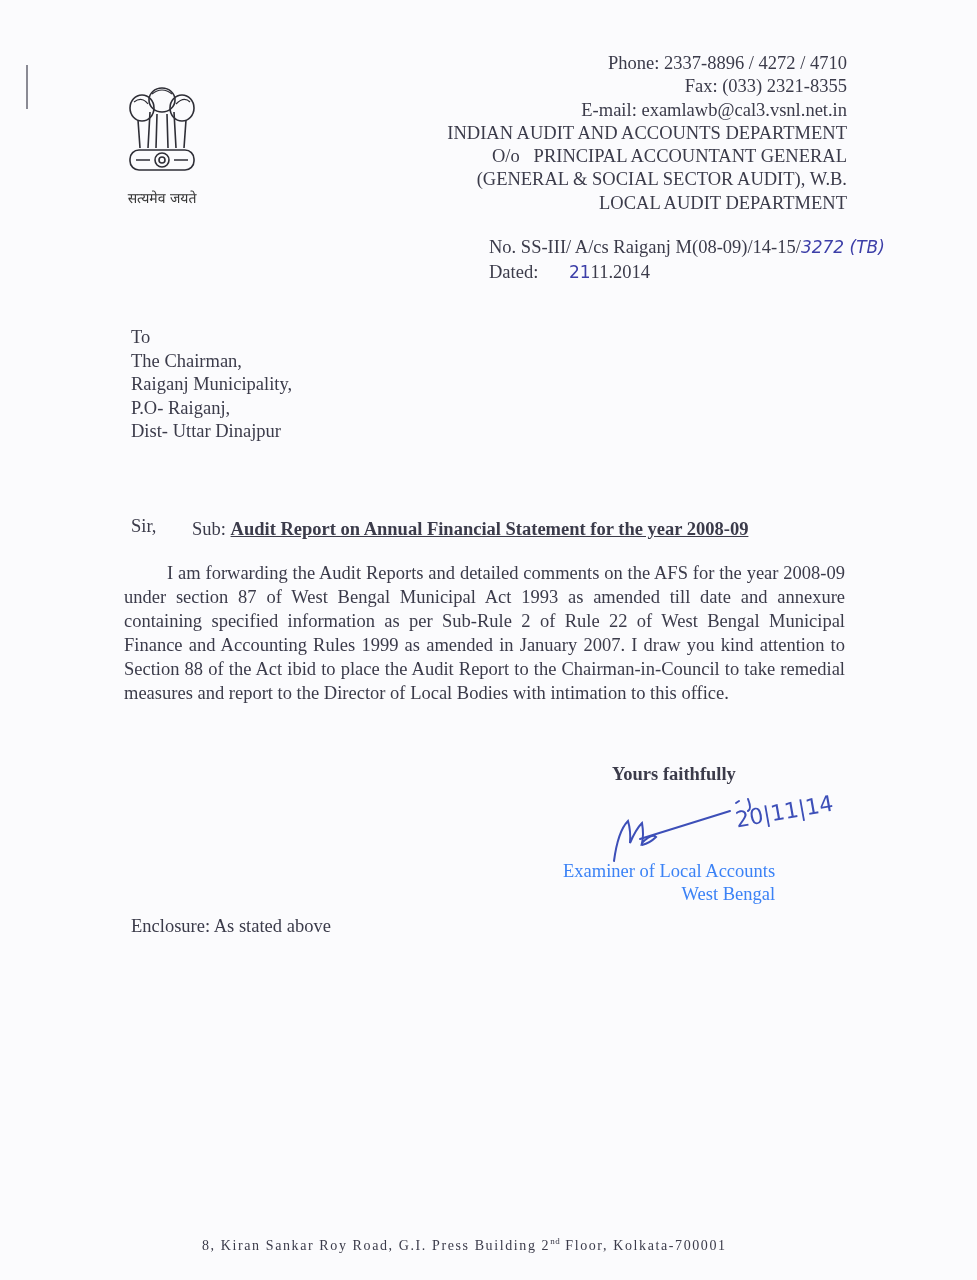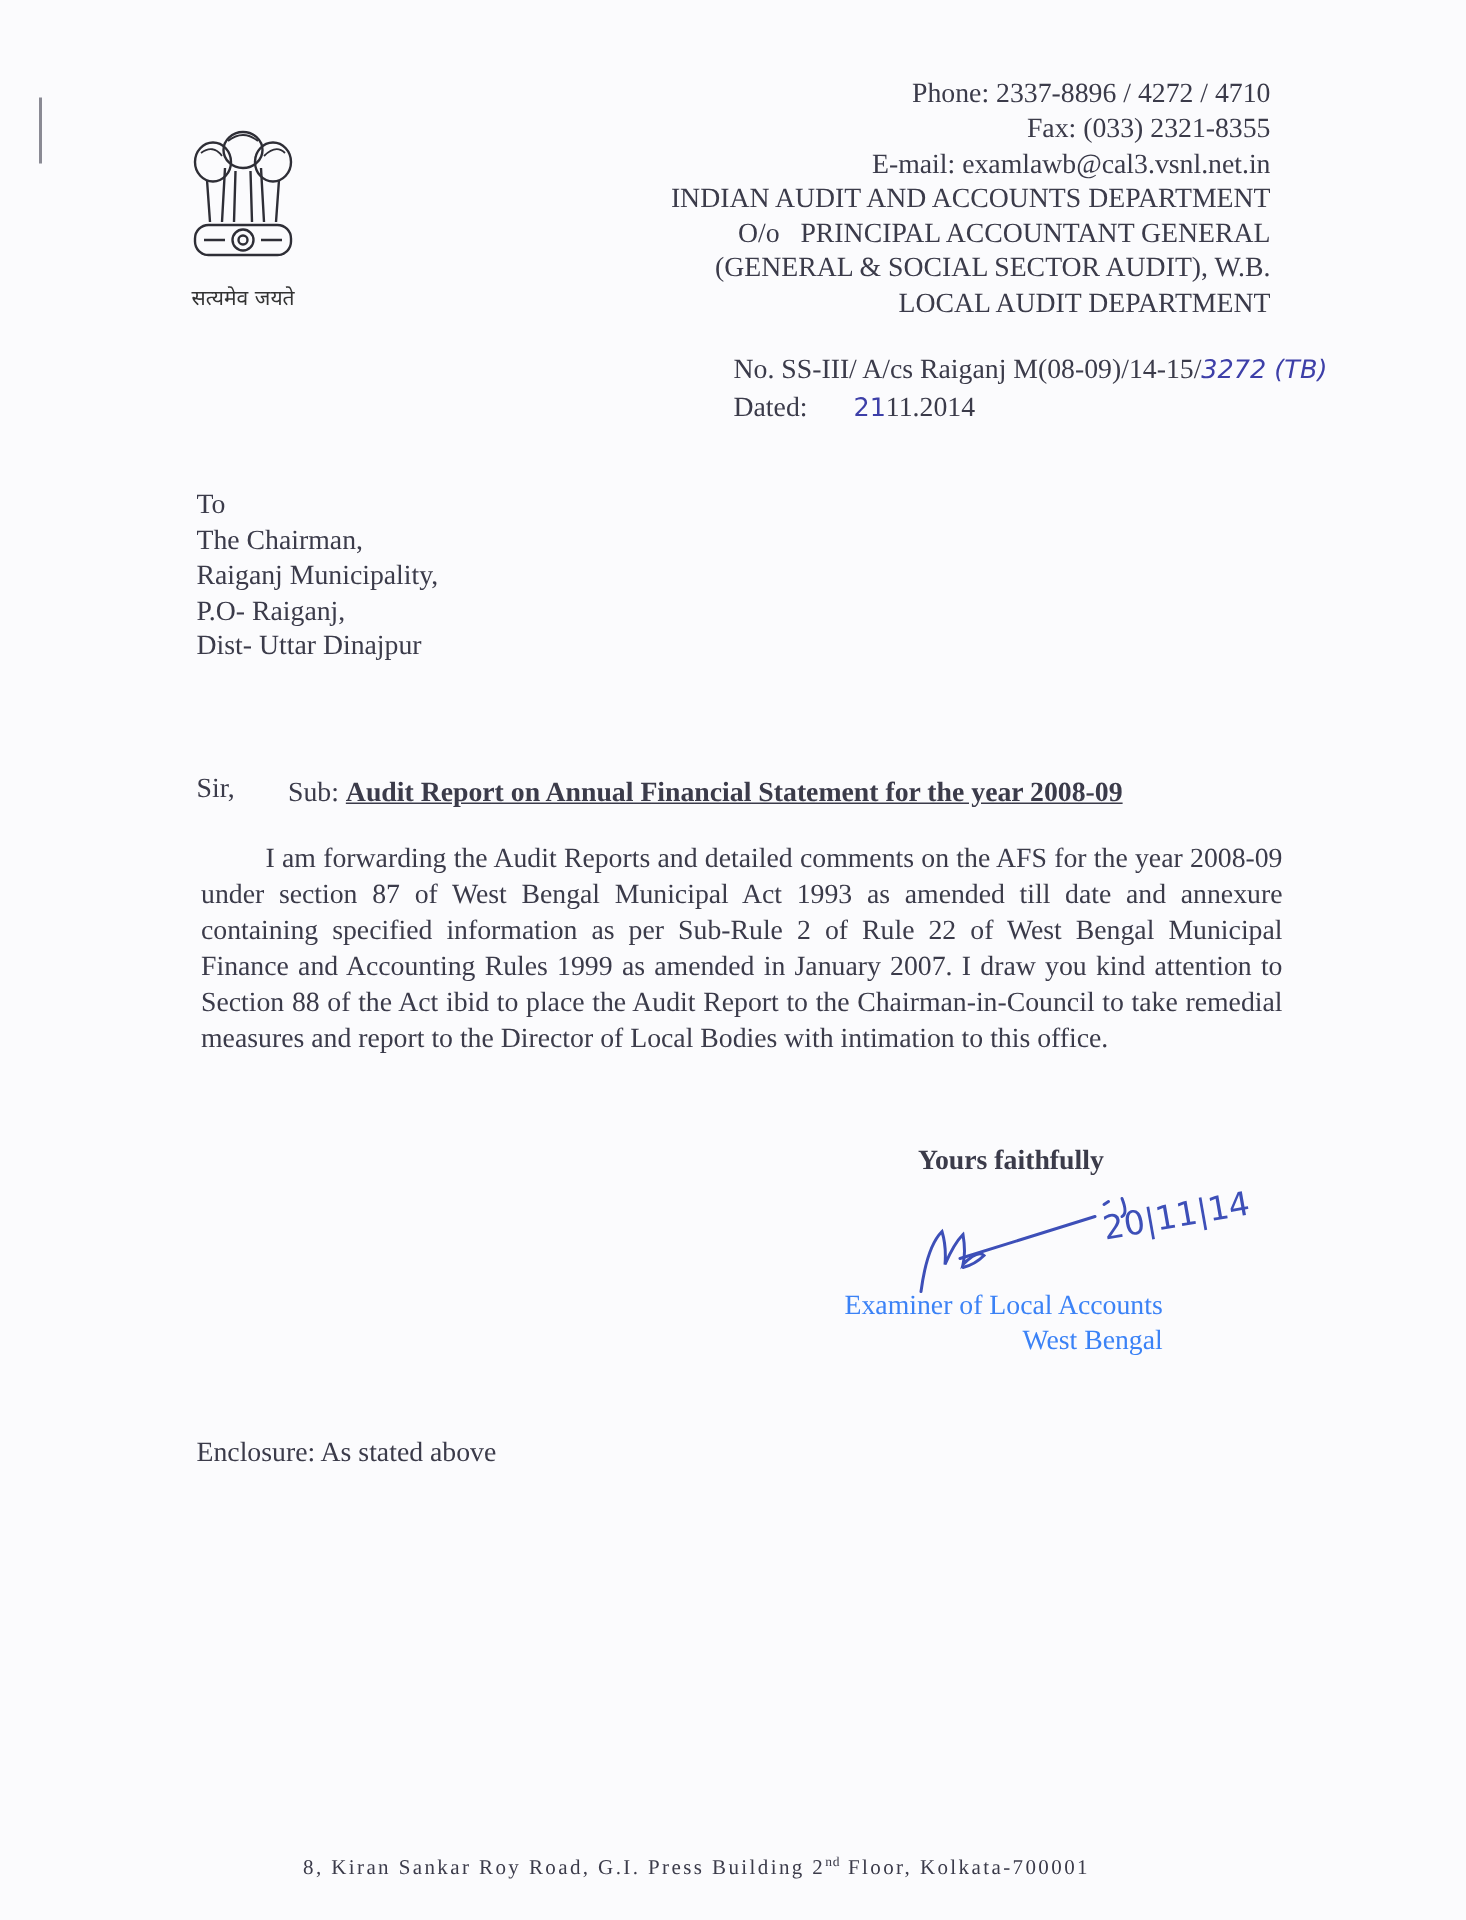--- a/index.html
+++ b/index.html
@@ -44,21 +44,21 @@
       font-size: 18.5px; color: #3b3b4a;
       font-family: "Liberation Sans Narrow", "Liberation Serif", serif;
       margin-top: 36px;
     }
     .subject .sub-title { font-weight: bold; text-decoration: underline; }
     .salutation {
       position: absolute; left: 131px; top: 516px;
       font-size: 18.5px; color: #3b3b4a;
     }
     .body-text {
-      position: absolute; left: 134px; top: 561px; width: 721px;
+      position: absolute; left: 124px; top: 561px; width: 721px;
       font-size: 18.5px; line-height: 24px; color: #3b3b4a;
       text-align: justify; text-indent: 43px;
     }
     .closing {
       position: absolute; left: 612px; top: 744px;
       font-size: 18.5px; font-weight: bold; color: #3b3b4a; margin-top: 20px;
     }
     .signature {
       position: absolute; left: 610px; top: 795px; width: 230px; height: 70px;
     }
@@ -66,21 +66,21 @@
       position: absolute; left: 125px; top: 4px;
       color: #3d4fb8; font-family: "DejaVu Sans", sans-serif;
       font-size: 22px; transform: rotate(-10deg);
     }
     .designation {
       position: absolute; left: 563px; top: 860px;
       font-size: 18.5px; font-weight: normal; line-height: 23px;
       color: #3b82f6; text-align: right;
     }
     .enclosure {
-      position: absolute; left: 131px; top: 959px;
+      position: absolute; left: 131px; top: 916px;
       font-size: 18.5px; color: #3b3b4a;
     }
     .footer {
       position: absolute; left: 202px; top: 1236px;
       font-size: 14px; letter-spacing: 1.6px; color: #3b3b4a;
     }
     .footer sup { font-size: 9px; letter-spacing: 0.5px; }
   </style>
 </head>
 <body>

